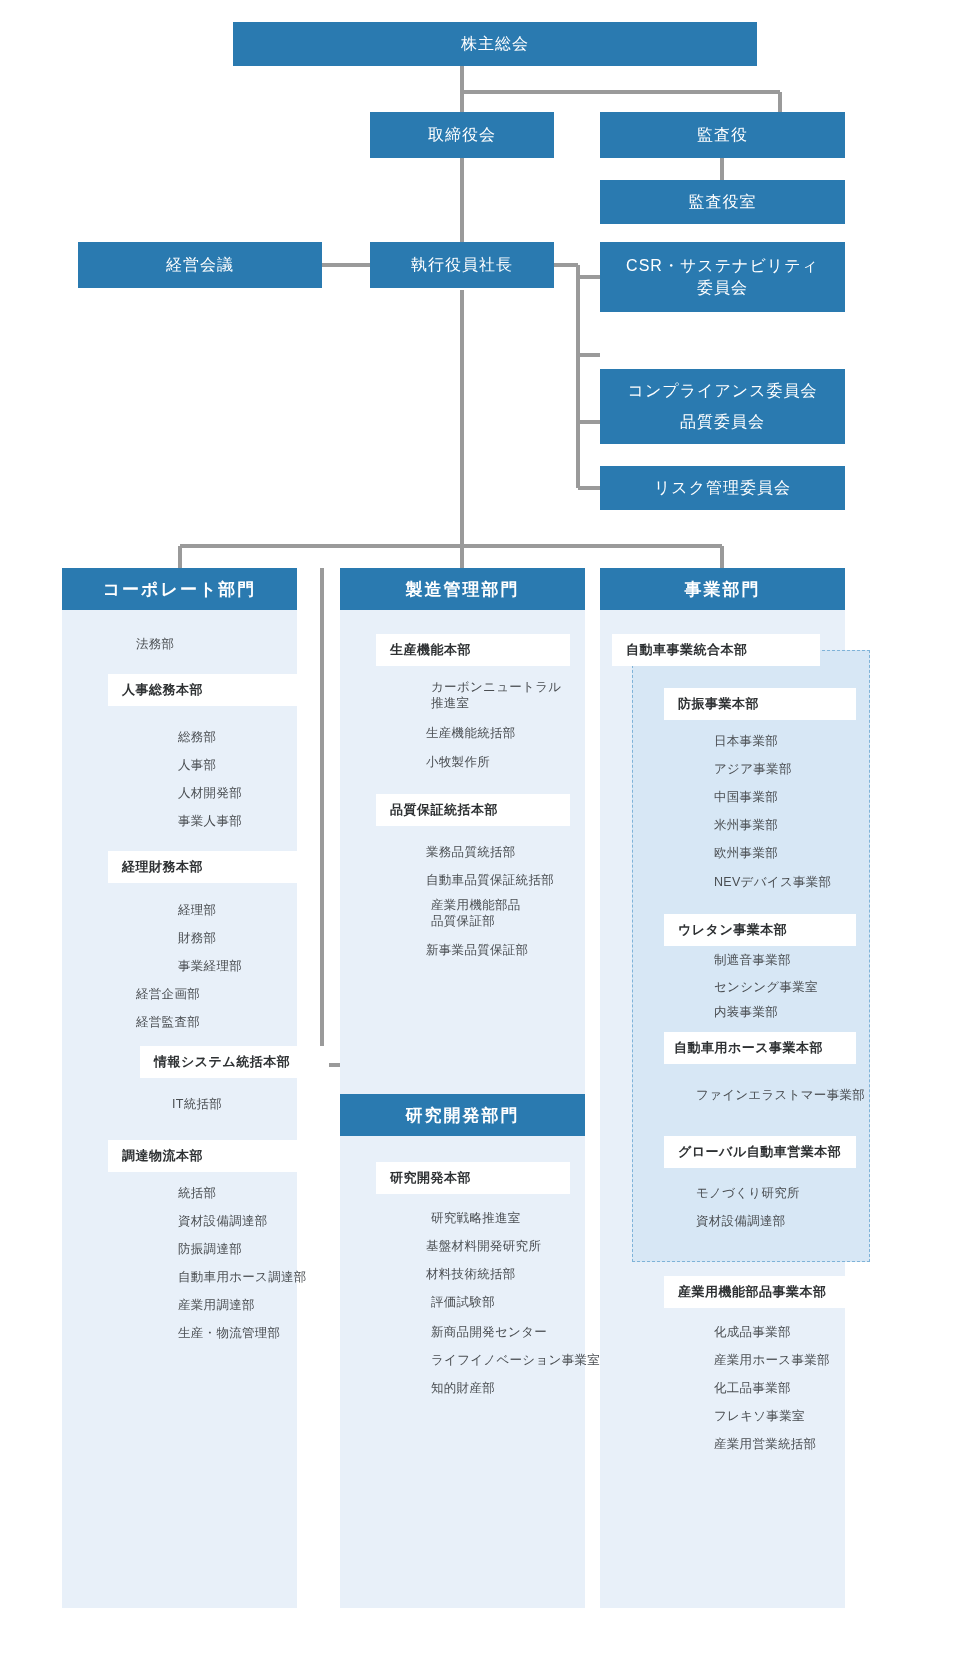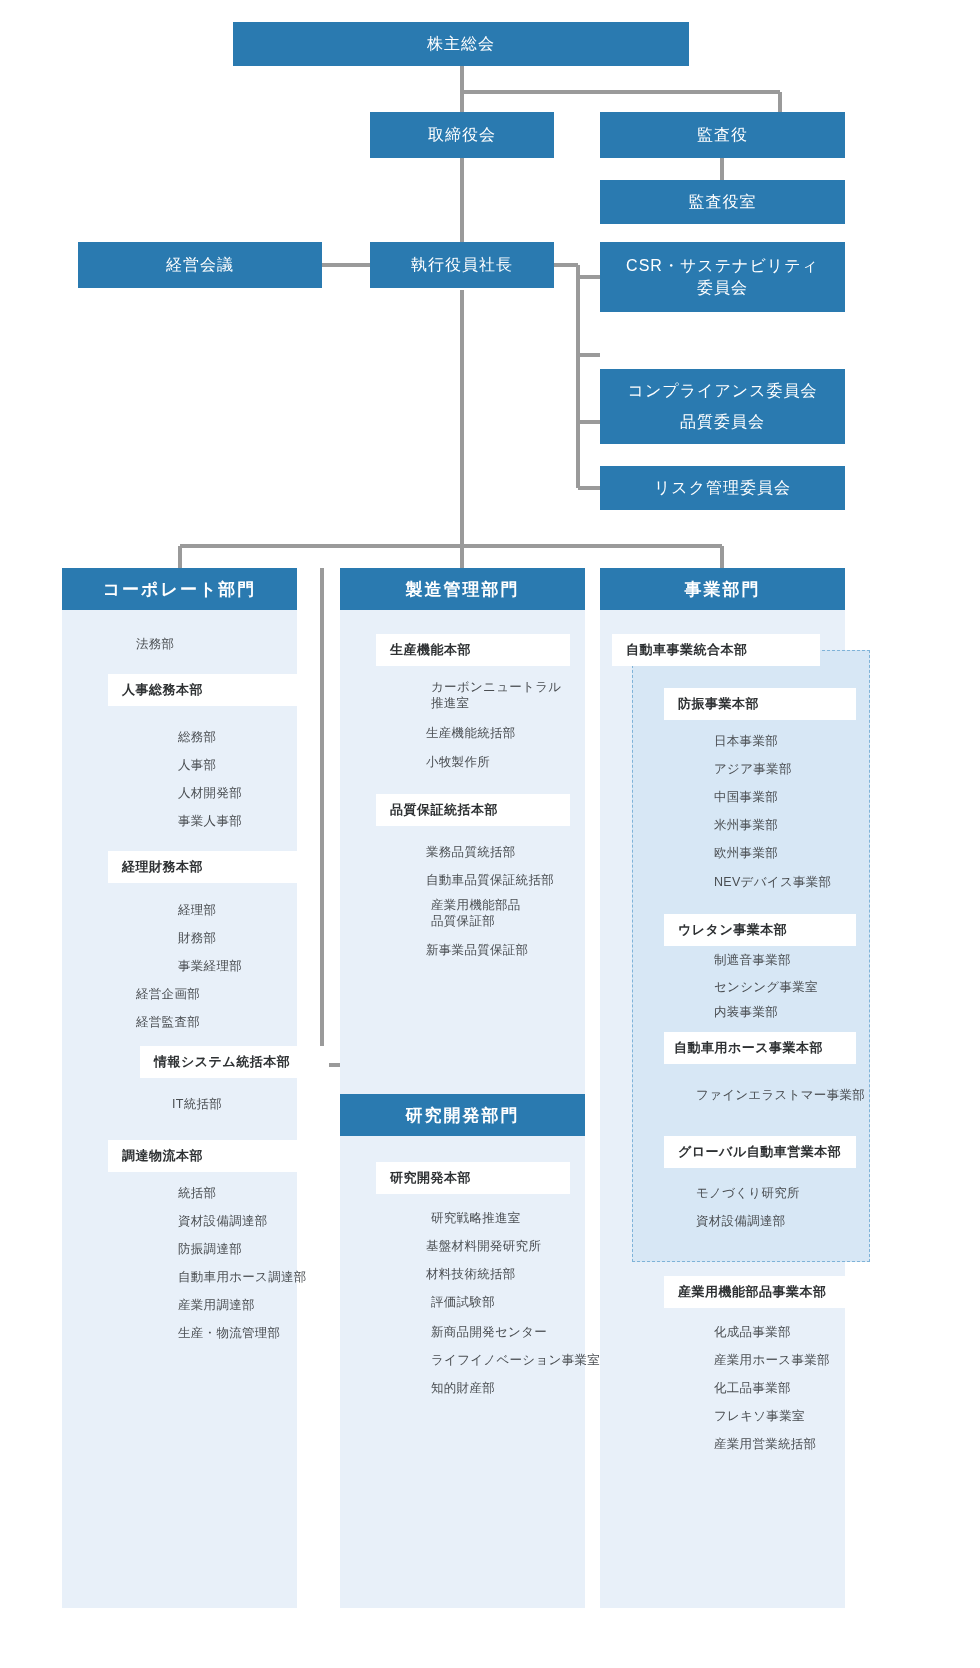--- a/index.html
+++ b/index.html
@@ -213,21 +213,21 @@
 
       <path d="M688,1308 L688,1444"></path>
       <path d="M688,1332 L708,1332"></path>
       <path d="M688,1360 L708,1360"></path>
       <path d="M688,1388 L708,1388"></path>
       <path d="M688,1416 L708,1416"></path>
       <path d="M688,1444 L708,1444"></path>
     </g>
   </svg>
 
-  <div class="bluebox" style="left:233px;top:22px;width:456px;height:44px;">株主総会</div>
+  <div class="bluebox" style="left:233px;top:22px;width:524px;height:44px;">株主総会</div>
 
   <div class="bluebox" style="left:370px;top:112px;width:184px;height:46px;">取締役会</div>
 
   <div class="bluebox" style="left:600px;top:112px;width:245px;height:46px;">監査役</div>
 
   <div class="bluebox" style="left:600px;top:180px;width:245px;height:44px;">監査役室</div>
 
   <div class="bluebox" style="left:78px;top:242px;width:244px;height:46px;">経営会議</div>
 
   <div class="bluebox" style="left:370px;top:242px;width:184px;height:46px;">執行役員社長</div>

